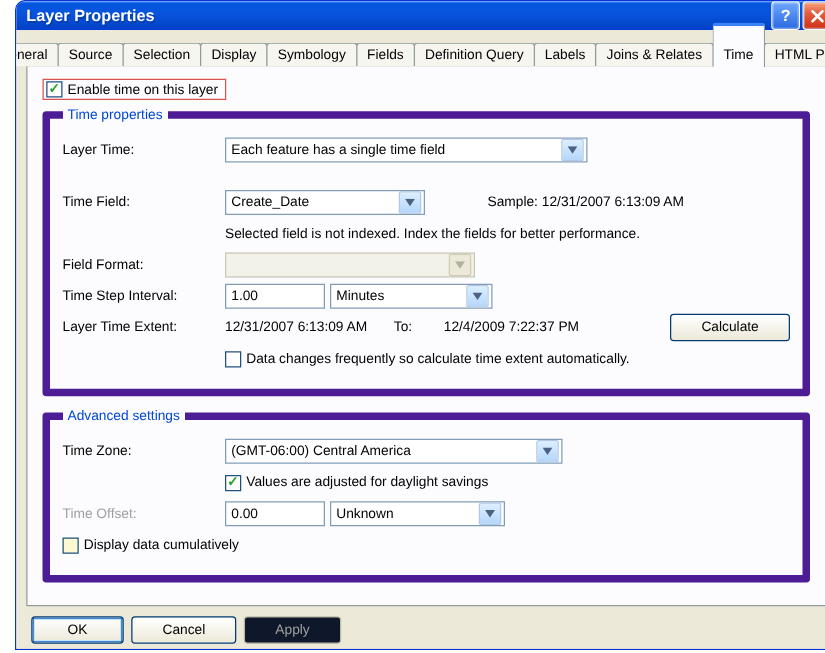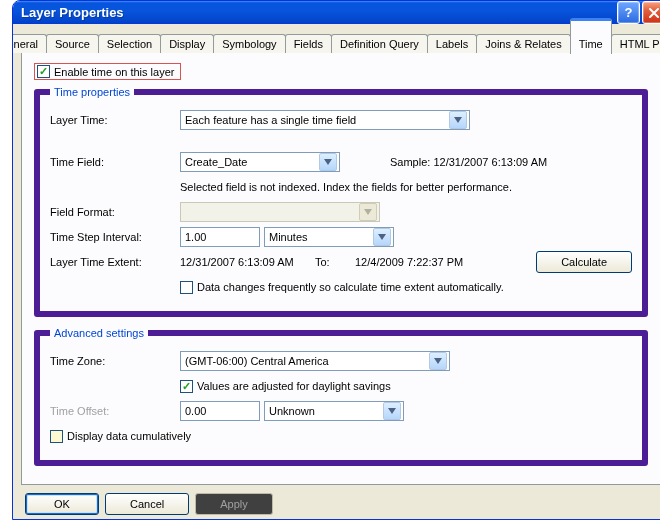--- a/index.html
+++ b/index.html
@@ -189,21 +189,21 @@
     cursor: default;
     box-sizing:border-box;
   }
   .btn.wide { min-width: 90px; }
   .btn.default {
     box-shadow: 0 0 0 1px #2666c4 inset, 0 0 0 2px #bee6fd inset;
   }
   .btn.dis {
     color:#a0a0a0;
     border-color:#bdbaa8;
-    background:#404040;
+    background:#0f172a;
   }
   .footer {
     display: flex;
     justify-content: flex-start;
     gap: 6px;
     padding: 8px 4px 4px 4px;
   }
   .cursor {
     position:absolute;
     left:325px; top:426px;

